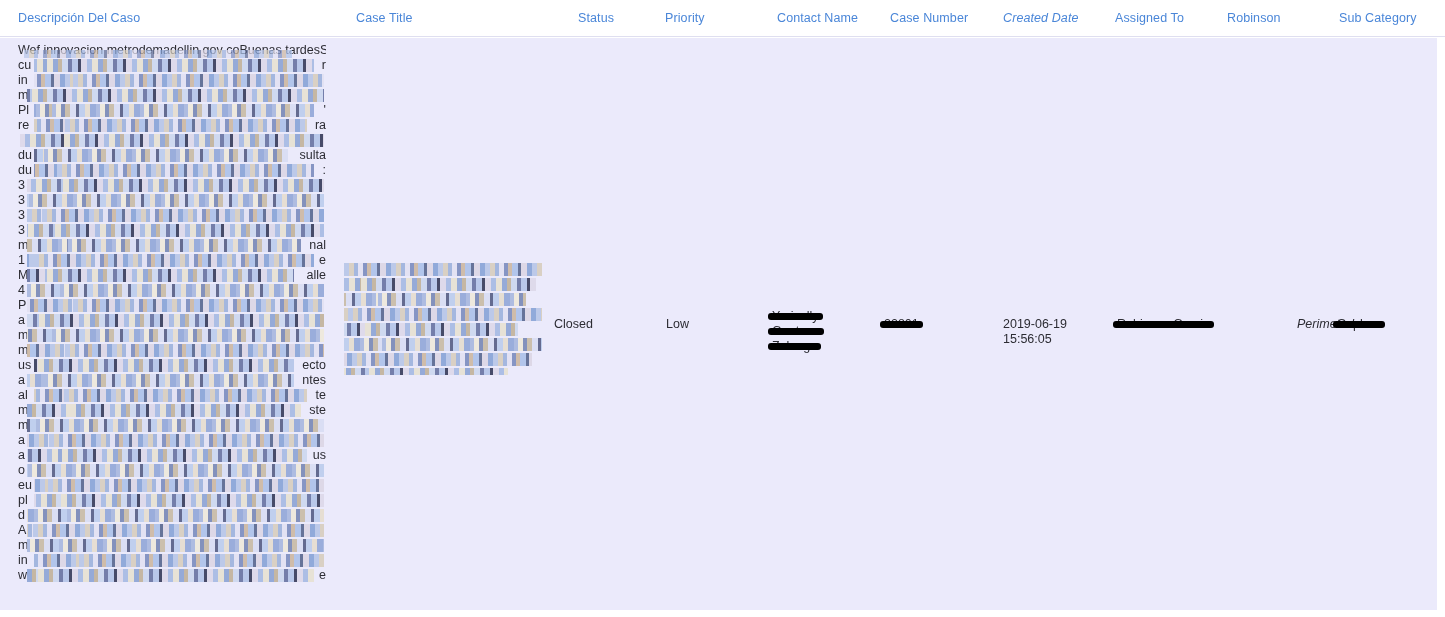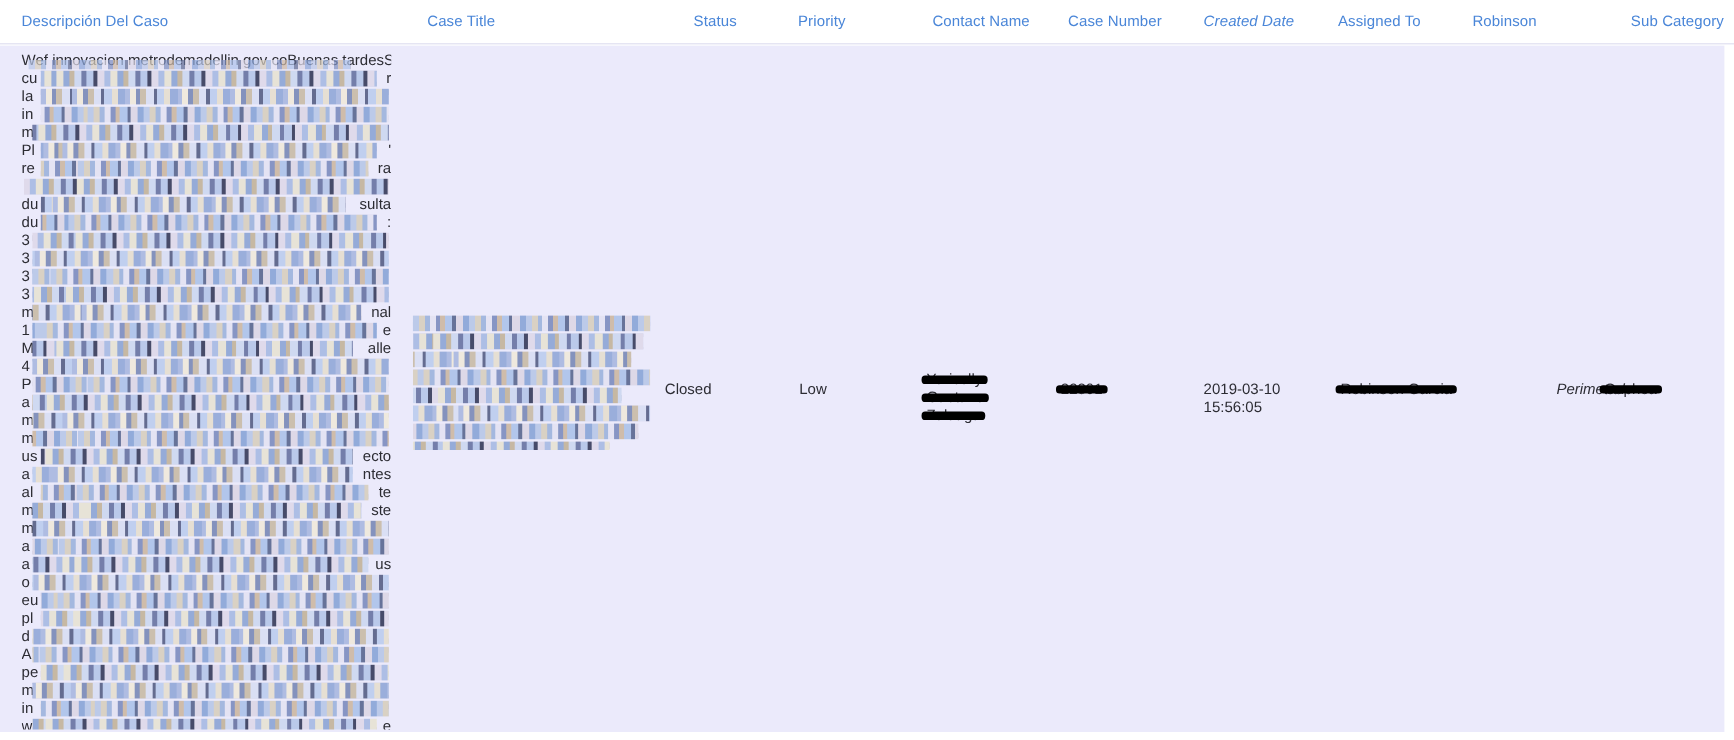--- a/index.html
+++ b/index.html
@@ -159,40 +159,36 @@
   <div class="thead">
     <div class="th" style="left:18px;">Descripción Del Caso</div>
     <div class="th" style="left:356px;">Case Title</div>
     <div class="th" style="left:554px;margin-left:24px;">Status</div>
     <div class="th" style="left:665px;">Priority</div>
     <div class="th" style="left:777px;">Contact Name</div>
     <div class="th" style="left:890px;">Case Number</div>
     <div class="th" style="left:1003px;font-style:italic;">Created Date</div>
     <div class="th" style="left:1115px;">Assigned To</div>
     <div class="th" style="left:1227px;">Robinson</div>
-    <div class="th" style="left:1339px;margin-left:20px;">Sub Category</div>
+    <div class="th" style="left:1339px;">Sub Category</div>
   </div>
 
   <div class="trow">
 
     <div class="pixblock" id="desc-cell" style="left:18px; top:5px; width:308px; height:565px;">
         <div class="pixrow">
           <span class="frag" style="left: 0px;">Wef innovacion metrodemadellin gov coBuenas tardesSegún lo</span>
           <span class="mask" style="left: 6px; width: 268px; top: 7px; height: 8px; opacity: 0.72;"></span>
         </div>
         <div class="pixrow">
           <span class="frag" style="left: 0px;">cu</span>
           <span class="frag" style="right: 0px; left: auto;">r</span>
           <span class="mask v2" style="left: 15.8px; width: 279.8px; background-position: 13px 5px;"></span>
         </div>
         <div class="pixrow">
-          <span class="frag" style="left: 0px;">la</span>
-          <span class="mask v3" style="left: 15.8px; width: 290.2px; background-position: 26px 10px;"></span>
-        </div>
-        <div class="pixrow">
           <span class="frag" style="left: 0px;">in</span>
           <span class="mask " style="left: 15.8px; width: 290.2px; background-position: 39px 2px;"></span>
         </div>
         <div class="pixrow">
           <span class="frag" style="left: 0px;">m</span>
           <span class="mask v2" style="left: 9.4px; width: 296.6px; background-position: 5px 7px;"></span>
         </div>
         <div class="pixrow">
           <span class="frag" style="left: 0px;">Pl</span>
           <span class="frag" style="right: 0px; left: auto;">'</span>
@@ -312,24 +308,20 @@
           <span class="frag" style="left: 0px;">pl</span>
           <span class="mask v2" style="left: 15.8px; width: 290.2px; background-position: 27px 12px;"></span>
         </div>
         <div class="pixrow">
           <span class="frag" style="left: 0px;">d</span>
           <span class="mask v3" style="left: 9.4px; width: 296.6px; background-position: 40px 4px;"></span>
         </div>
         <div class="pixrow">
           <span class="frag" style="left: 0px;">A</span>
           <span class="mask " style="left: 9.4px; width: 296.6px; background-position: 6px 9px;"></span>
-        </div>
-        <div class="pixrow">
-          <span class="frag" style="left: 0px;">pe</span>
-          <span class="mask v2" style="left: 15.8px; width: 290.2px; background-position: 19px 1px;"></span>
         </div>
         <div class="pixrow">
           <span class="frag" style="left: 0px;">m</span>
           <span class="mask v3" style="left: 9.4px; width: 296.6px; background-position: 32px 6px;"></span>
         </div>
         <div class="pixrow">
           <span class="frag" style="left: 0px;">in</span>
           <span class="mask " style="left: 15.8px; width: 290.2px; background-position: 45px 11px;"></span>
         </div>
         <div class="pixrow">
@@ -374,21 +366,21 @@
       <div><span class="redact">Yuricelly</span></div>
       <div><span class="redact">Gaetano</span></div>
       <div><span class="redact">Zuluaga</span></div>
     </div>
 
     <div class="td td-mid" style="left:884px;">
       <span class="redact">22801</span>
     </div>
 
     <div class="td" style="left:1003px; top:279px;">
-      <div>2019-03-10</div>
+      <div>2019-06-19</div>
       <div>15:56:05</div>
     </div>
 
     <div class="td td-mid" style="left:1117px;">
       <span class="redact">Robinson Garcia</span>
     </div>
 
     <div class="td td-mid" style="left:1297px;font-style:italic;">Perimetral</div>
 
     <div class="td td-mid" style="left:1337px;">

